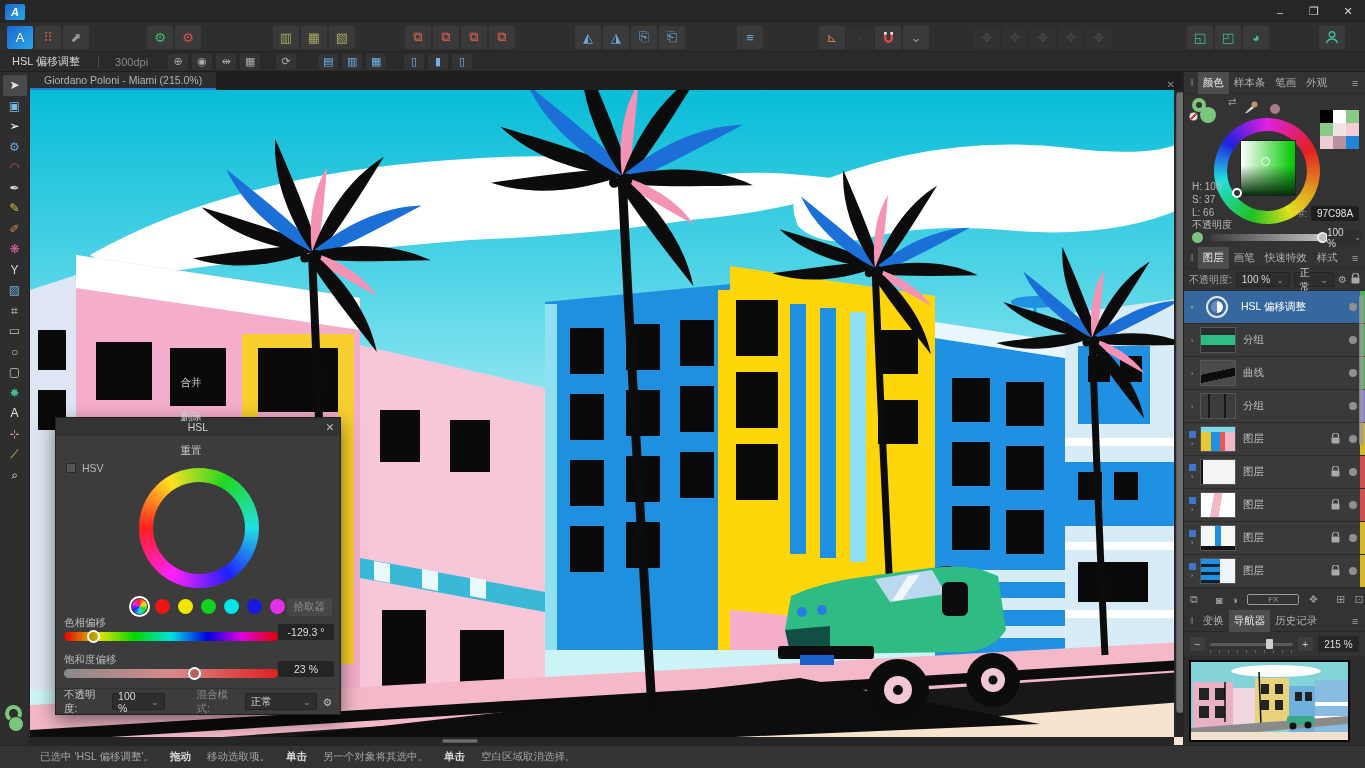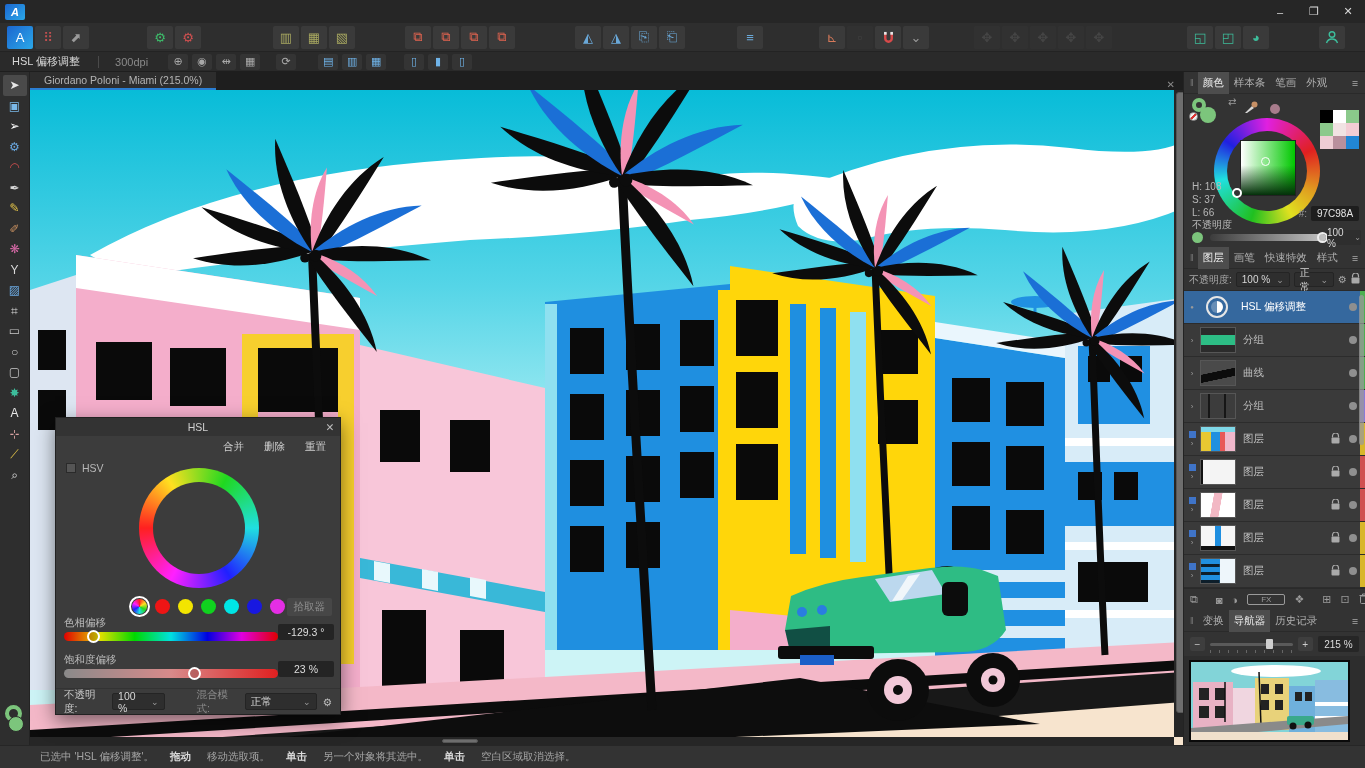--- a/index.html
+++ b/index.html
@@ -55,21 +55,21 @@
   .vscroll .thumb { position:absolute; left:2px; right:2px; top:2px; height:96%; background:#6e6e6e; border-radius:3px; }
   .hscroll { position:absolute; left:0; right:9px; bottom:0; height:8px; background:#262626; }
   .hscroll .thumb { position:absolute; top:2px; height:4px; left:36%; right:1%; background:#6e6e6e; border-radius:3px; }
   
   .hsl { position:absolute; left:25px; top:327px; width:286px; height:298px; background:#3c3c3c;
     border:1px solid #222; box-shadow:0 6px 18px rgba(0,0,0,.5); font-size:10.5px; z-index:5; }
   .hsl-head { height:18px; background:#333; display:flex; align-items:center; color:#d0d0d0; }
   .hsl-title { flex:1; text-align:center; font-size:10.5px; }
   .hsl-x { width:20px; text-align:center; color:#bbb; }
   .hsl-actions { height:22px; display:flex; align-items:center; justify-content:flex-end; gap:20px;
-    padding-right:14px; color:#cfcfcf; }
+    padding-right:14px; color:#cfcfcf;flex-direction:column; }
   .hsl-hsv { display:flex; align-items:center; gap:6px; padding:4px 0 0 10px; color:#b8b8b8; }
   .cbx { width:10px; height:10px; background:#555; border:1px solid #2a2a2a; }
   .hsl-wheel { position:absolute; left:83px; top:50px; width:120px; height:120px; border-radius:50%;
     background:conic-gradient(from -90deg,#ff2020,#ffe020 16%,#20d820 33%,#20e0e0 50%,#2020ff 66%,#ff20ff 83%,#ff2020); }
   .hsl-wheel::after { content:""; position:absolute; left:14px; top:14px; width:92px; height:92px;
     border-radius:50%; background:#3c3c3c; }
   .hsl-swatches { position:absolute; left:76px; top:181px; display:flex; align-items:center; gap:8px; }
   .swatch { width:15px; height:15px; border-radius:50%; }
   .swatch.sel { outline:2px solid #fff; outline-offset:1px; }
   .swatch.rainbow { background:conic-gradient(#ff2020,#ffe020,#20d820,#20e0e0,#2020ff,#ff20ff,#ff2020); }
@@ -714,21 +714,21 @@
           <div class="vdot"></div>
           <div class="tag" style="background: rgb(216, 182, 42);"></div>
         </div>
         <div class="lay-scroll"></div>
       </div>
     <div class="lay-foot" id="layers-foot">
         <span>⧉</span>
         <div class="sp"></div>
         <span>◙</span>
         <span>◑</span>
-        <span style="font-size: 8px; border: 1px solid rgb(154, 154, 154); padding: 0px 13px; border-radius: 2px;">FX</span>
+        <span style="font-size: 8px; border: 1px solid rgb(154, 154, 154); padding: 0px 20px; border-radius: 2px;">FX</span>
         <span>❖</span>
         <div class="sp"></div>
         <span>⊞</span>
         <span>⊡</span>
         <span><svg width="10" height="11" viewBox="0 0 10 11">
             <rect x="1.5" y="3" width="7" height="7.5" rx="1" fill="none" stroke="#9a9a9a"></rect>
             <path d="M0.5 2.5h9M3.5 2.5V1h3v1.5" fill="none" stroke="#9a9a9a"></path>
           </svg></span>
       </div>
 

